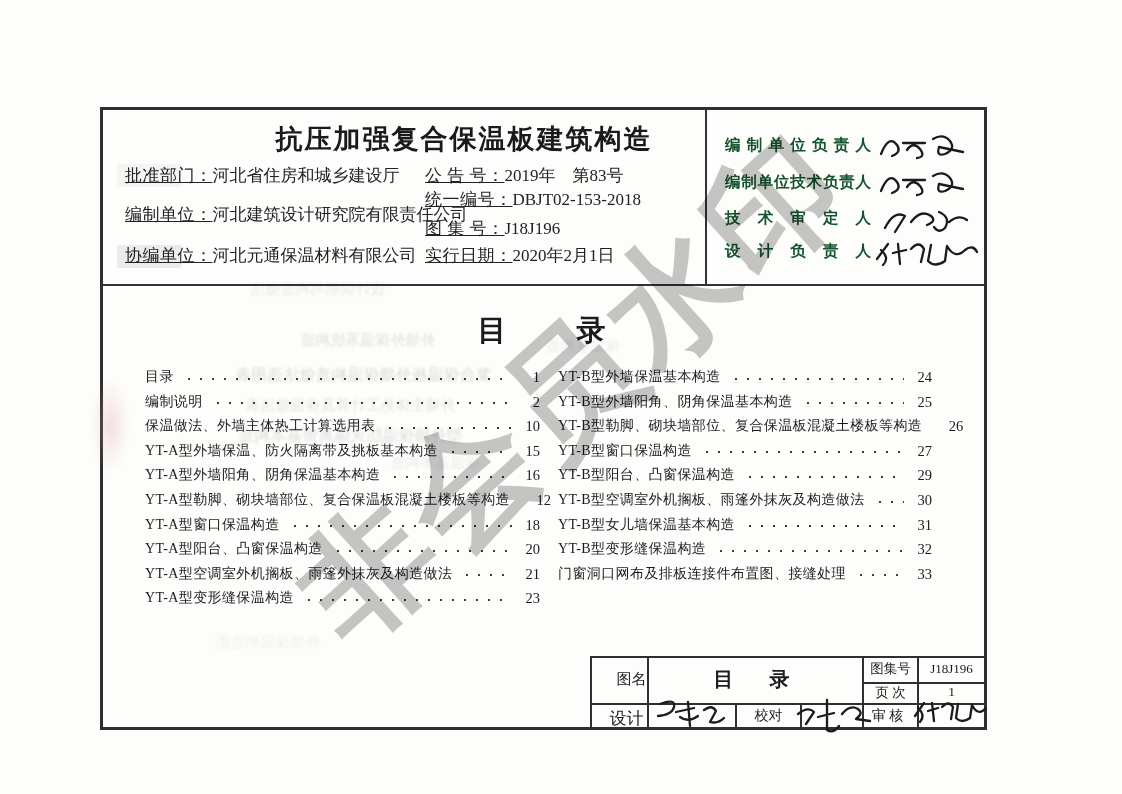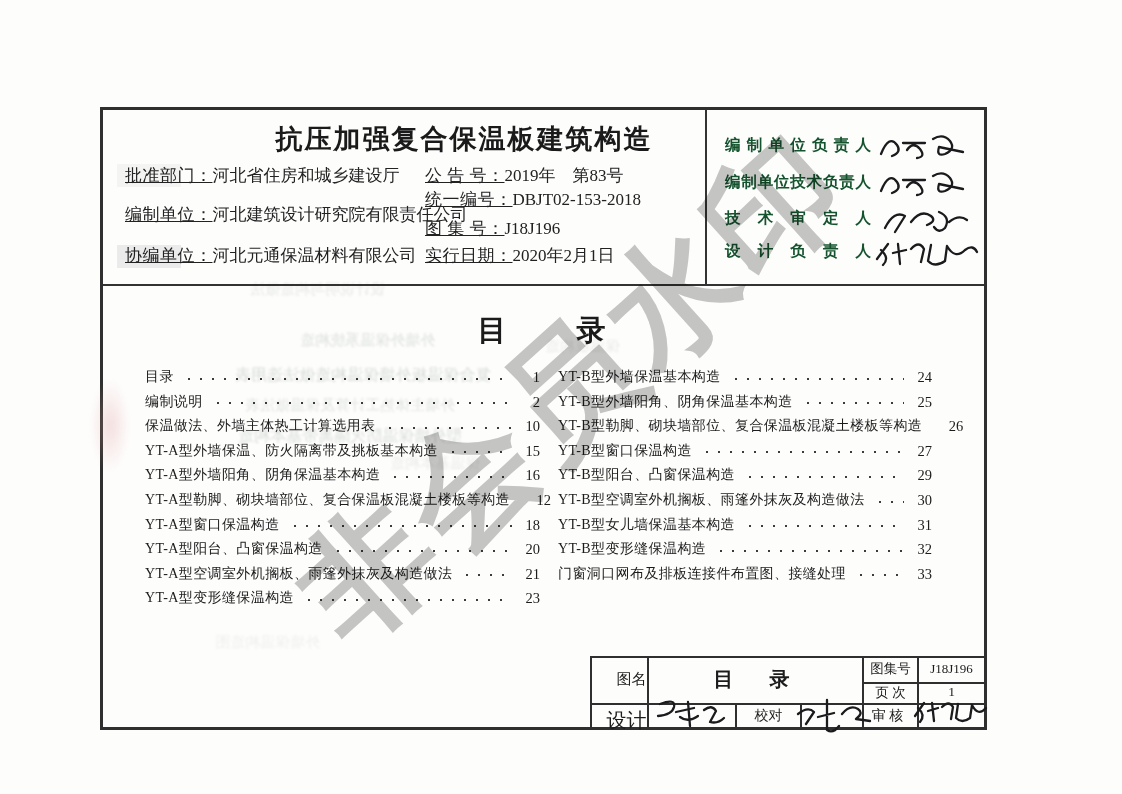--- a/index.html
+++ b/index.html
@@ -259,21 +259,21 @@
     <div class="tb-line" style="left:0;top:47px;width:394px;height:2px;"></div>
     <div class="tb-line" style="left:145px;top:47px;width:2px;height:24px;"></div>
     <div class="tb-line" style="left:210px;top:47px;width:2px;height:24px;"></div>
 
     <div class="tb-cell" style="left:2px;top:14px;width:79px;font-size:15px;">图名</div>
     <div class="tb-cell" style="left:59px;top:10px;width:213px;font-size:20px;font-weight:600;letter-spacing:8px;">目　录</div>
     <div class="tb-cell" style="left:274px;top:4px;width:53px;font-size:13.5px;">图集号</div>
     <div class="tb-cell" style="left:329px;top:5px;width:65px;font-size:13px;">J18J196</div>
     <div class="tb-cell" style="left:274px;top:28px;width:53px;font-size:13.5px;">页 次</div>
     <div class="tb-cell" style="left:329px;top:28px;width:65px;font-size:13.5px;">1</div>
-    <div class="tb-cell" style="left:2px;top:51px;width:69px;font-size:20px;">设计</div>
+    <div class="tb-cell" style="left:2px;top:51px;width:69px;font-size:17px;">设计</div>
     <div class="tb-cell" style="left:147px;top:51px;width:63px;font-size:14px;">校对</div>
     <div class="tb-cell" style="left:274px;top:51px;width:47px;font-size:14px;">审 核</div>
 
     <svg class="sig" style="left:60px;top:40px;" width="86" height="34" viewBox="0 0 86 34">
       <path d="M10 8 Q26 2 24 11 Q22 19 8 20 M26 16 L44 12 M30 21 Q38 27 48 20 M38 6 L40 30 M54 14 Q62 8 66 15 L60 26 Q68 28 74 22"></path>
     </svg>
     <svg class="sig" style="left:204px;top:40px;" width="82" height="38" viewBox="0 0 82 38">
       <path d="M4 18 Q14 10 20 16 L12 28 M24 21 L40 17 M33 4 L33 34 M33 34 Q39 38 45 30 M48 18 Q56 8 64 13 Q70 17 62 23 L76 25"></path>
     </svg>
     <svg class="sig" style="left:322px;top:40px;" width="80" height="34" viewBox="0 0 80 34">

